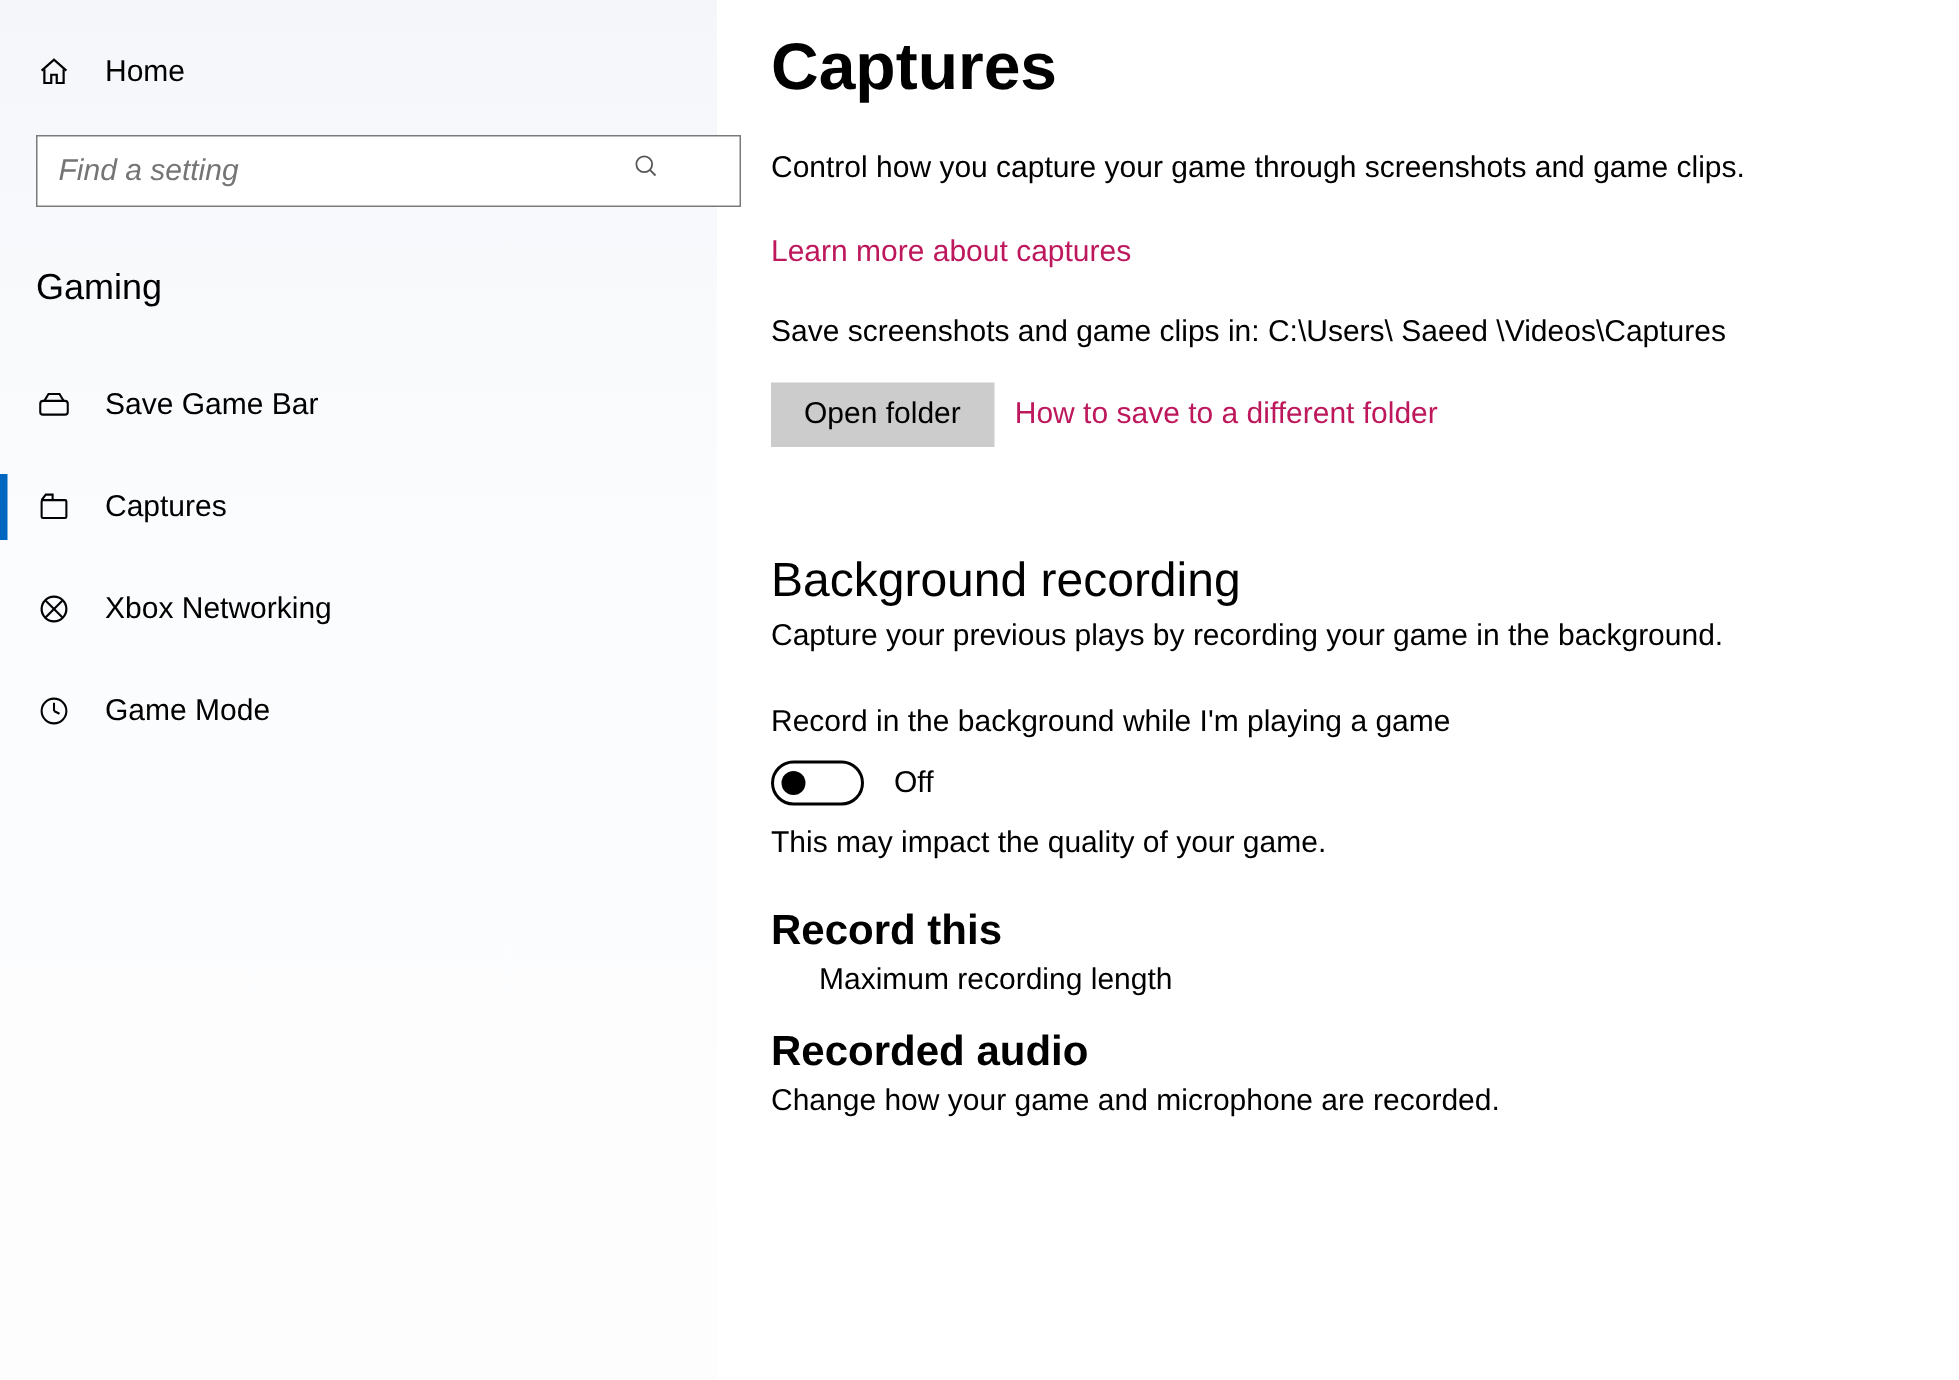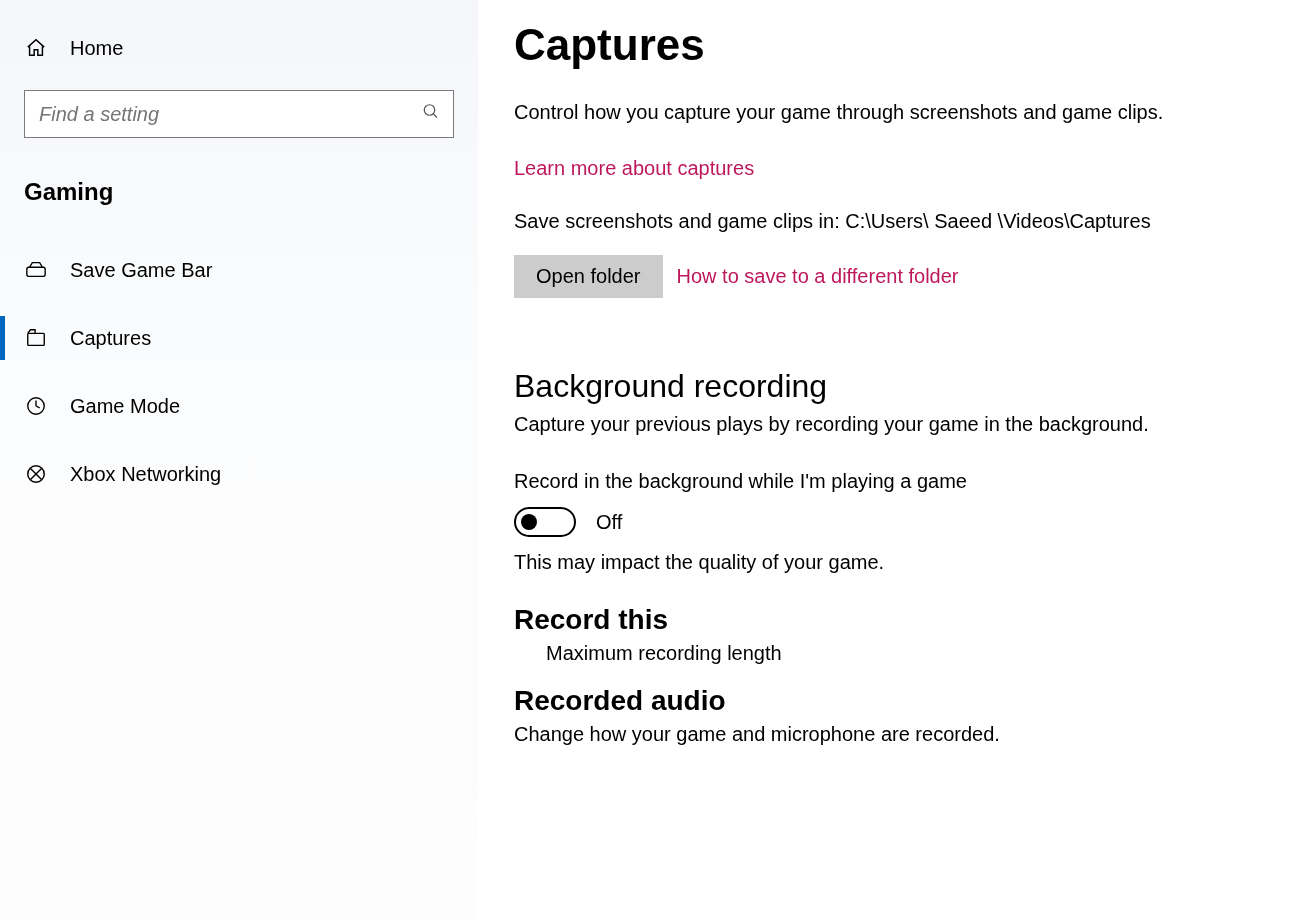--- a/index.html
+++ b/index.html
@@ -24,41 +24,41 @@
     display: flex;
     align-items: flex-end;
     gap: 22px;
     padding: 12px 24px;
     cursor: pointer;
   }
   .icon-box { width: 24px; height: 24px; display:flex; align-items:center; justify-content:center; }
   .home-label { font-size: 20px; }
   .search-wrap { padding: 18px 24px 10px 24px; }
   .search-input {
-    width: 430px;
+    width: 470px;
     height: 48px;
     border: 1px solid #7a7a7a;
     background: #fff;
     padding: 0 44px 0 14px;
     font-size: 20px;
     font-style: italic;
     color: #a16207;
     outline: none;
   }
   .search-box { position: relative; }
   .search-icon-pos {
     position: absolute;
     right: 14px;
     top: 50%;
     transform: translateY(-50%);
     color: #444;
   }
   .section-label {
     font-size: 24px;
-    font-weight: 700;
+    font-weight: 400;
     padding: 30px 24px 12px 24px;
   }
   .nav-list { padding-top: 18px; }
   .nav-item {
     display: flex;
     align-items: center;
     gap: 22px;
     padding: 22px 24px;
     cursor: pointer;
     position: relative;
@@ -178,38 +178,38 @@
         <svg viewBox="0 0 24 24" width="22" height="22" fill="none" stroke="#000" stroke-width="1.5">
           <rect x="3" y="7" width="18" height="13" rx="1"></rect>
           <path d="M3 7 L6 3 L11 3 L11 7"></path>
         </svg>
       </span>
       <span class="nav-label">Captures</span>
     </div>
 
     <div class="nav-item">
       <span class="icon-box">
+        <svg viewBox="0 0 24 24" width="22" height="22" fill="none" stroke="#000" stroke-width="1.6">
+          <circle cx="12" cy="12" r="9"></circle>
+          <path d="M6 6 C10 10 14 14 18 18"></path>
+          <path d="M18 6 C14 10 10 14 6 18"></path>
+        </svg>
+      </span>
+      <span class="nav-label">Xbox Networking</span>
+    </div>
+
+    <div class="nav-item">
+      <span class="icon-box">
         <svg viewBox="0 0 24 24" width="22" height="22" fill="none" stroke="#000" stroke-width="1.5">
           <circle cx="12" cy="12" r="9"></circle>
           <path d="M12 12 L12 6"></path>
             <path d="M12 12 L16 14"></path>
         </svg>
       </span>
       <span class="nav-label">Game Mode</span>
-    </div>
-
-    <div class="nav-item">
-      <span class="icon-box">
-        <svg viewBox="0 0 24 24" width="22" height="22" fill="none" stroke="#000" stroke-width="1.6">
-          <circle cx="12" cy="12" r="9"></circle>
-          <path d="M6 6 C10 10 14 14 18 18"></path>
-          <path d="M18 6 C14 10 10 14 6 18"></path>
-        </svg>
-      </span>
-      <span class="nav-label">Xbox Networking</span>
     </div>
   </div>
 </div>
 
 <div class="main">
   <div class="page-title">Captures</div>
   <div class="desc">Control how you capture your game through screenshots and game clips.</div>
   <a class="link link-block">Learn more about captures</a>
   <div class="save-path">Save screenshots and game clips in: C:\Users\ Saeed \Videos\Captures</div>
   <div class="save-row">

